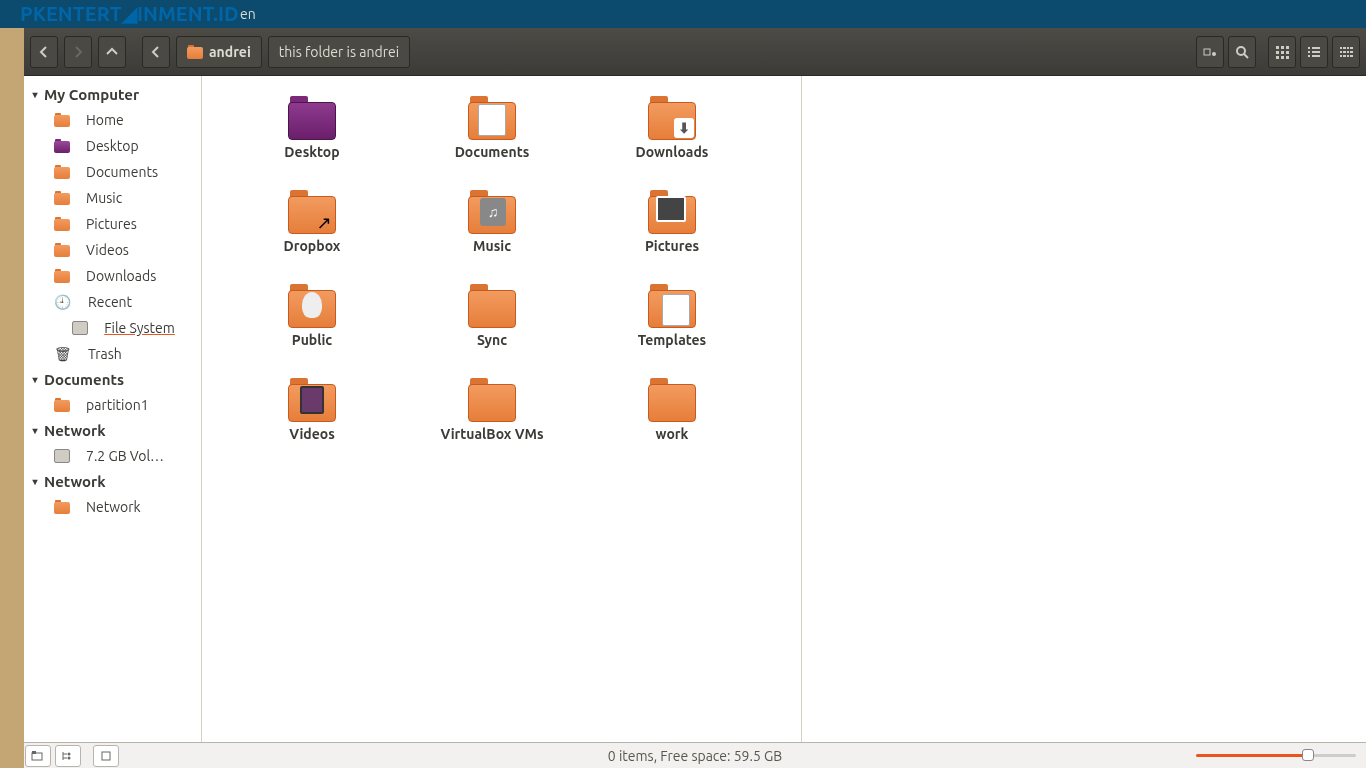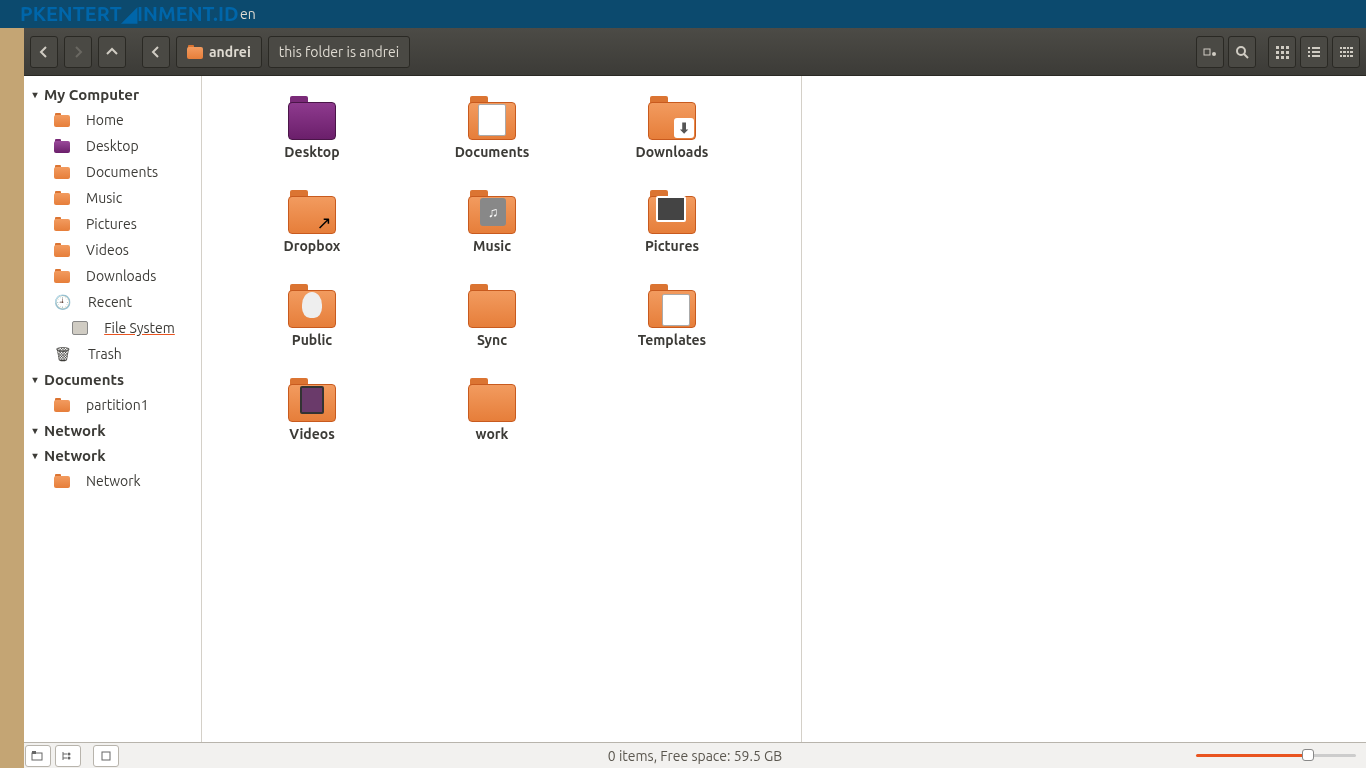--- a/index.html
+++ b/index.html
@@ -207,20 +207,24 @@
           <span>Documents</span>
         </div>
         <div class="side-item">
           <span class="mini-folder"></span>
           <span>partition1</span>
         </div>
         <div class="side-header">
           <span class="chev">▾</span>
           <span>Network</span>
         </div>
+        <div class="side-item">
+          <span class="mini-disk"></span>
+          <span>7.2 GB Vol…</span>
+        </div>
         <div class="side-header">
           <span class="chev">▾</span>
           <span>Network</span>
         </div>
         <div class="side-item">
           <span class="mini-folder"></span>
           <span>Network</span>
         </div>
       </div>
     <div class="content">
@@ -315,20 +319,29 @@
           </div>
           <div class="folder">
             <div class="folder-icon">
               <div class="ficon">
                 <div class="tab"></div>
                 <div class="body"></div>
                 <div class="overlay" style="top:10px;left:14px;width:24px;height:28px;background:#6a3a6a;border:2px solid #333;border-radius:2px"></div>
               </div>
             </div>
             <div class="folder-label">Videos</div>
+          </div>
+          <div class="folder">
+            <div class="folder-icon">
+              <div class="ficon">
+                <div class="tab"></div>
+                <div class="body"></div>
+              </div>
+            </div>
+            <div class="folder-label">VirtualBox VMs</div>
           </div>
           <div class="folder">
             <div class="folder-icon">
               <div class="ficon">
                 <div class="tab"></div>
                 <div class="body"></div>
               </div>
             </div>
             <div class="folder-label">work</div>
           </div>

